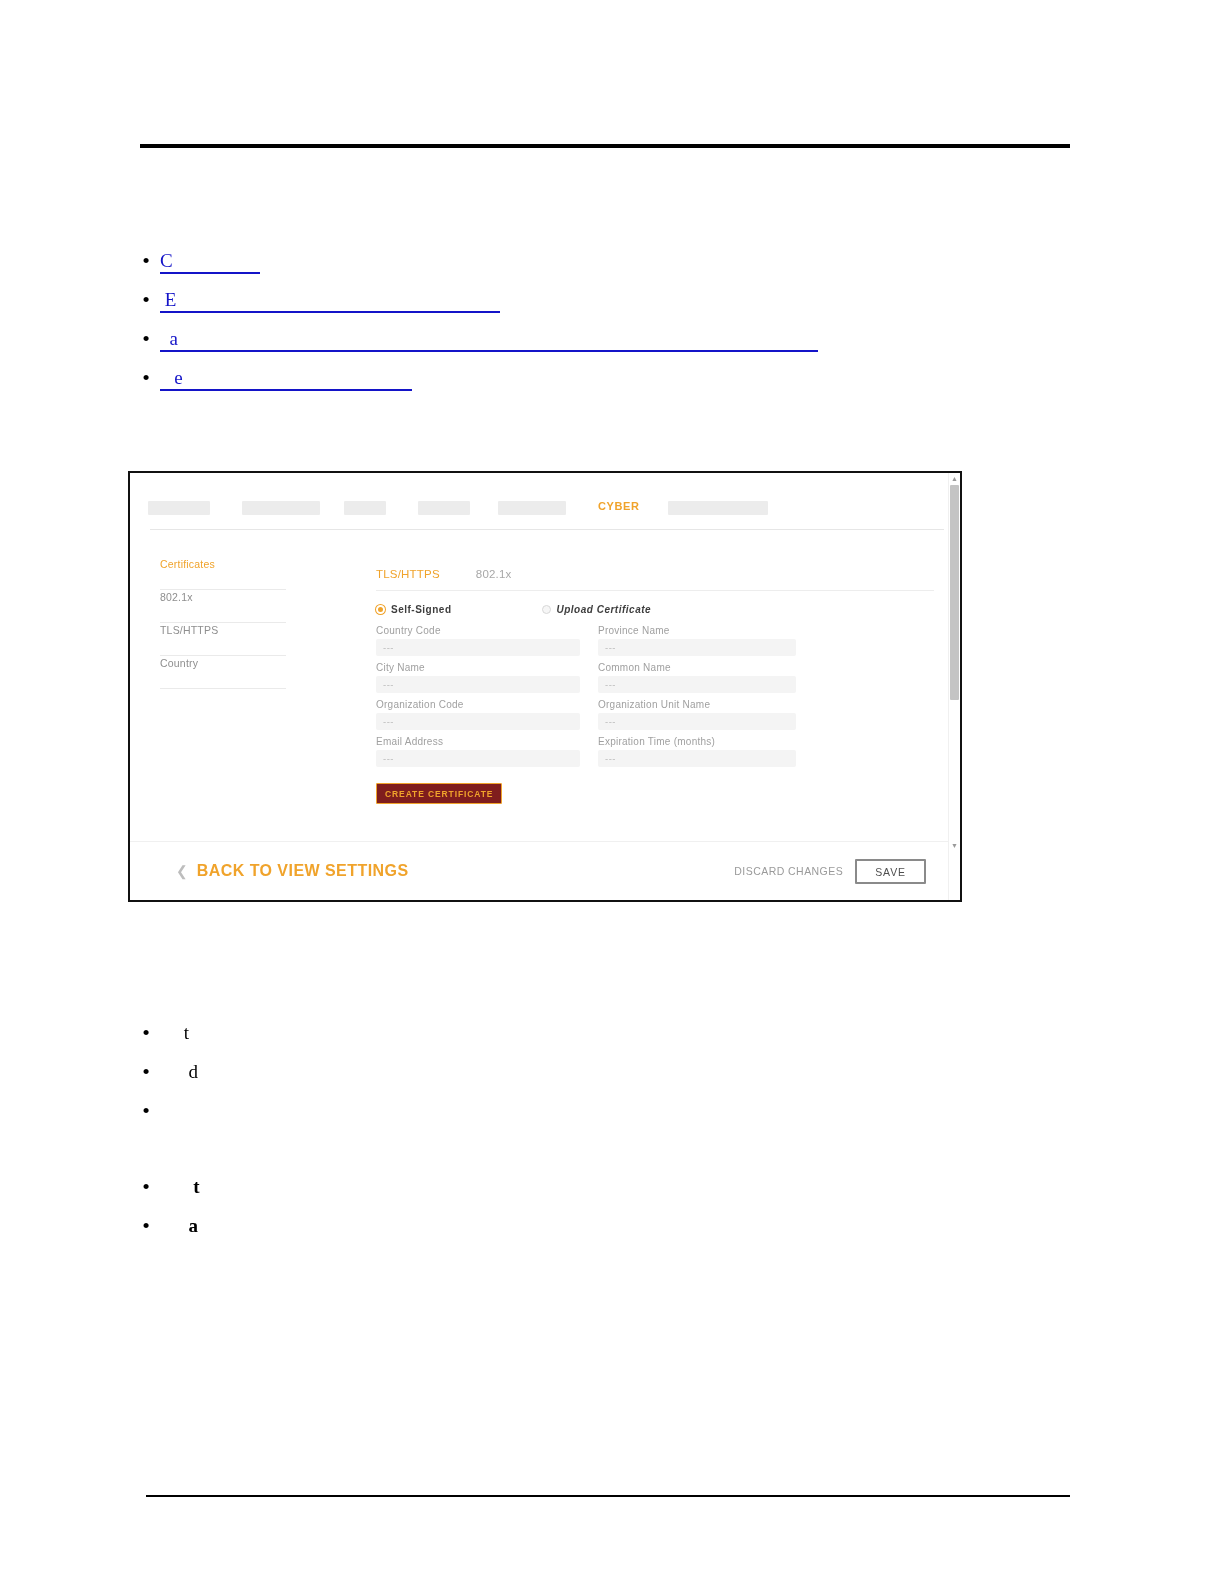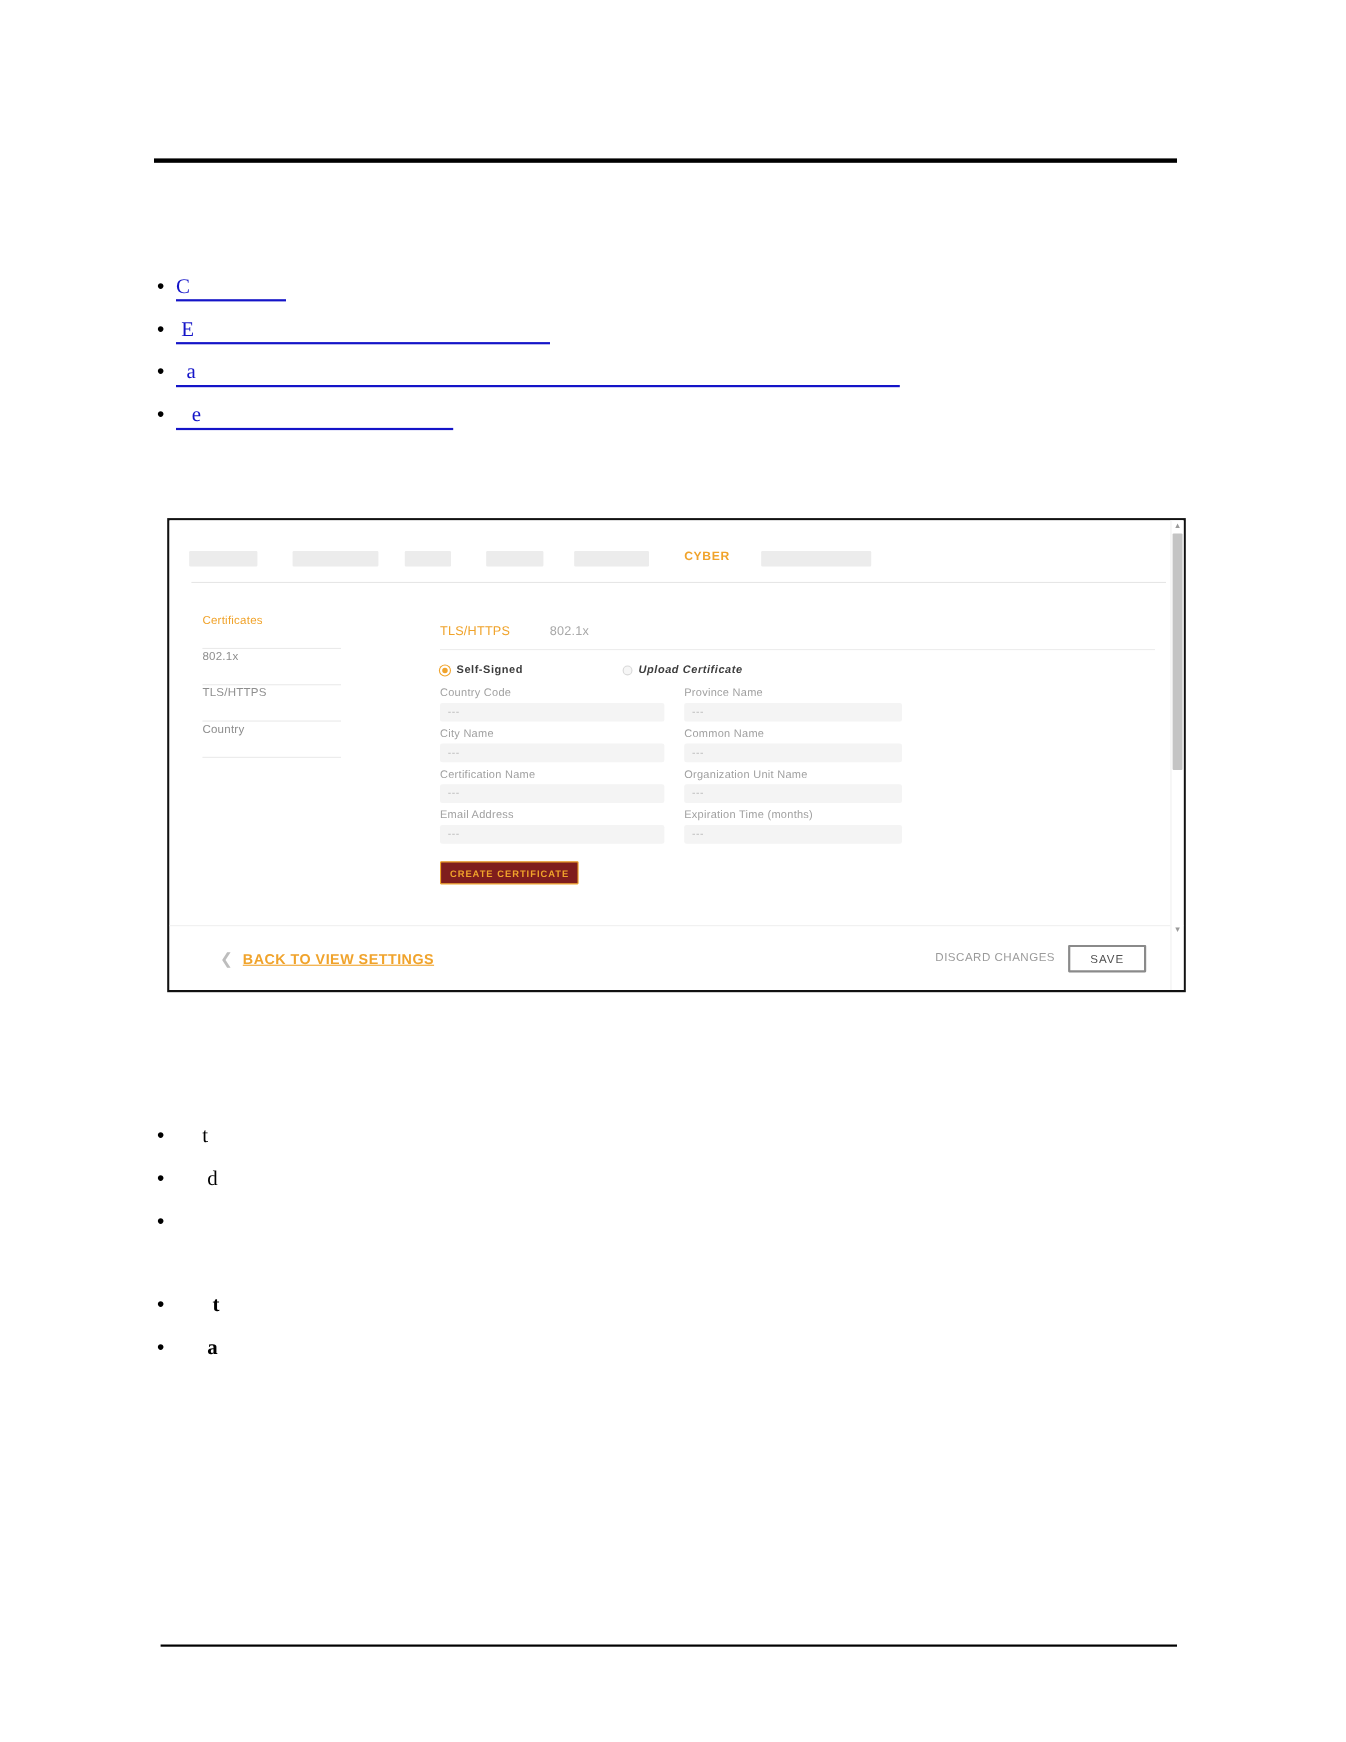--- a/index.html
+++ b/index.html
@@ -69,23 +69,23 @@
     left: 0;
     bottom: -2px;
     height: 2px;
     background: #1414c8;
     width: var(--ulw, 100px);
   }
 
   
   .panel {
     position: absolute;
-    left: 152px;
+    left: 128px;
     top: 471px;
-    width: 926px;
+    width: 834px;
     height: 431px;
     border: 2px solid #111111;
     background: #ffffff;
     box-sizing: border-box;
     overflow: hidden;
   }
   .panel-inner {
     position: absolute;
     inset: 0;
     background: #ffffff;
@@ -287,24 +287,23 @@
     align-items: center;
     gap: 9px;
   }
   .chev {
     color: #bdbdbd;
     font-size: 14px;
     line-height: 10px;
   }
   .back-label {
     color: #f0a32b;
-    font-size: 13px;
+    font-size: 16px;
     font-weight: 700;
     letter-spacing: 0.45px;
-    text-decoration: underline;
   }
   .footer-right {
     position: absolute;
     right: 34px;
     display: flex;
     align-items: center;
     gap: 12px;
   }
   .discard {
     font-size: 10.5px;
@@ -468,21 +467,21 @@
               <span class="ph">---</span>
             </div>
           </div>
           <div>
             <div class="field-label">Common Name</div>
             <div class="field-input">
               <span class="ph">---</span>
             </div>
           </div>
           <div>
-            <div class="field-label">Certification Name</div>
+            <div class="field-label">Organization Code</div>
             <div class="field-input">
               <span class="ph">---</span>
             </div>
           </div>
           <div>
             <div class="field-label">Organization Unit Name</div>
             <div class="field-input">
               <span class="ph">---</span>
             </div>
           </div>

